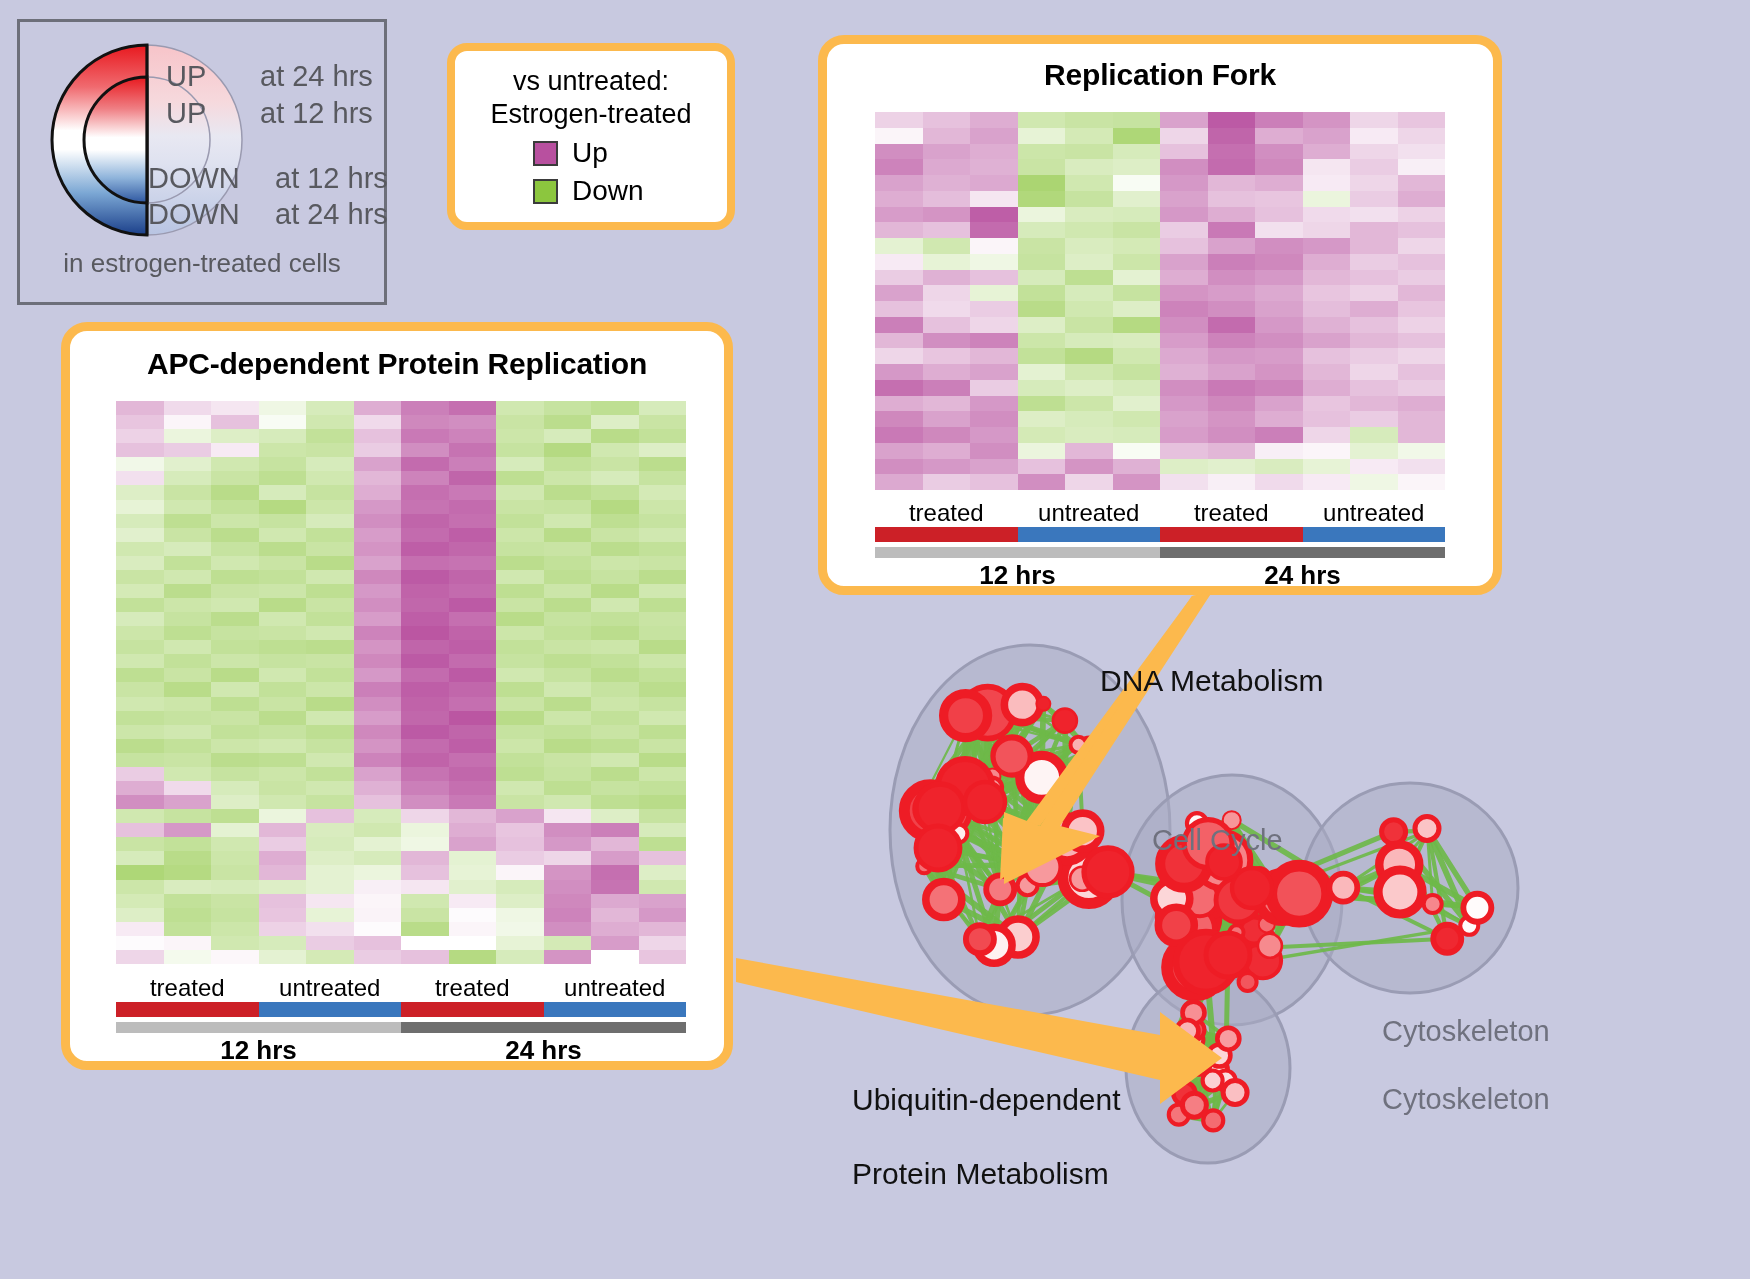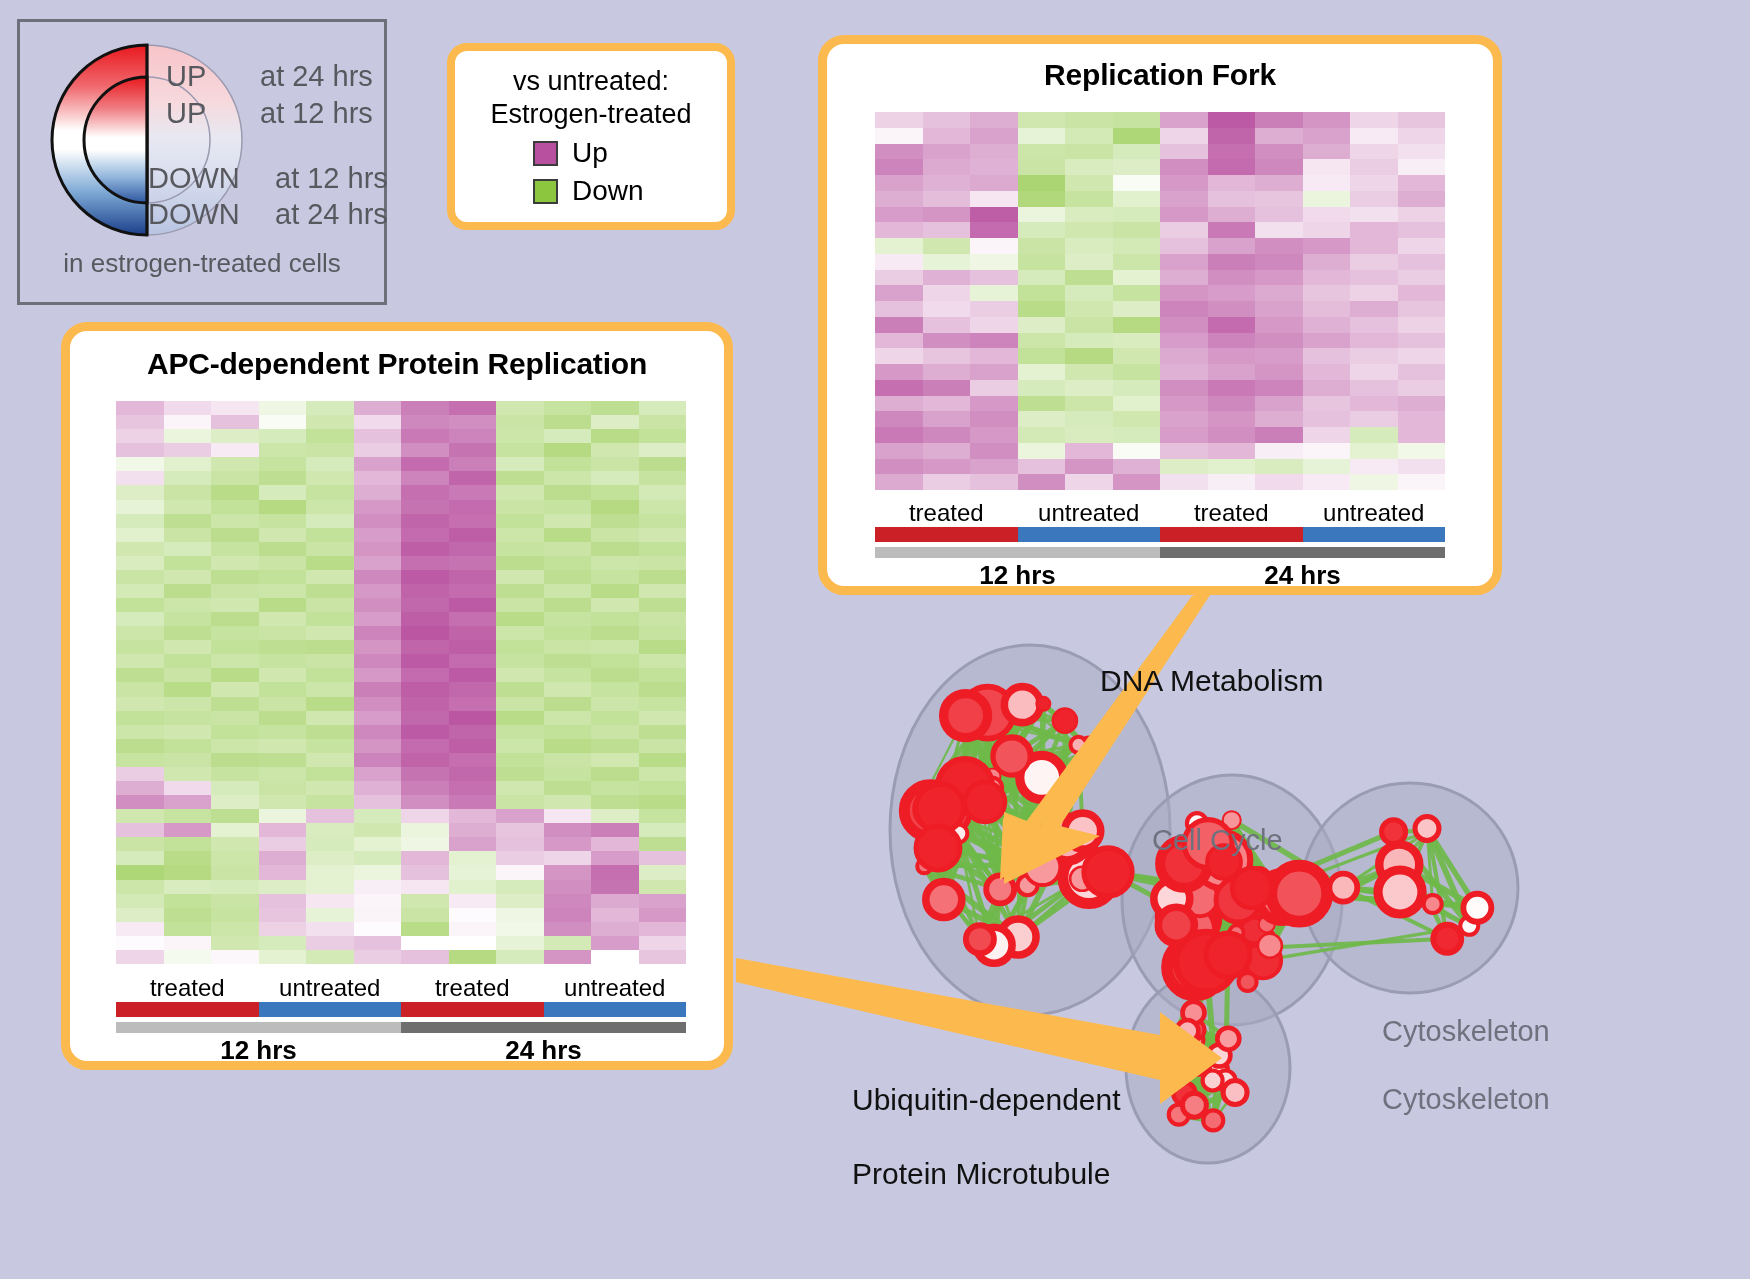--- a/index.html
+++ b/index.html
@@ -1847,14 +1847,14 @@
   </svg>
 
 <div class="net-label" id="label-dna-metabolism">DNA Metabolism</div>
 <div class="net-label" id="label-cell-cycle">Cell Cycle</div>
 <div class="net-label" id="label-microtubule">
   <div>Cytoskeleton</div>
   <div>Cytoskeleton</div>
 </div>
 <div class="net-label" id="label-ubiquitin">
   <div>Ubiquitin-dependent</div>
-  <div>Protein Microtubule</div>
+  <div>Protein Metabolism</div>
 </div>
 
 </body></html>

